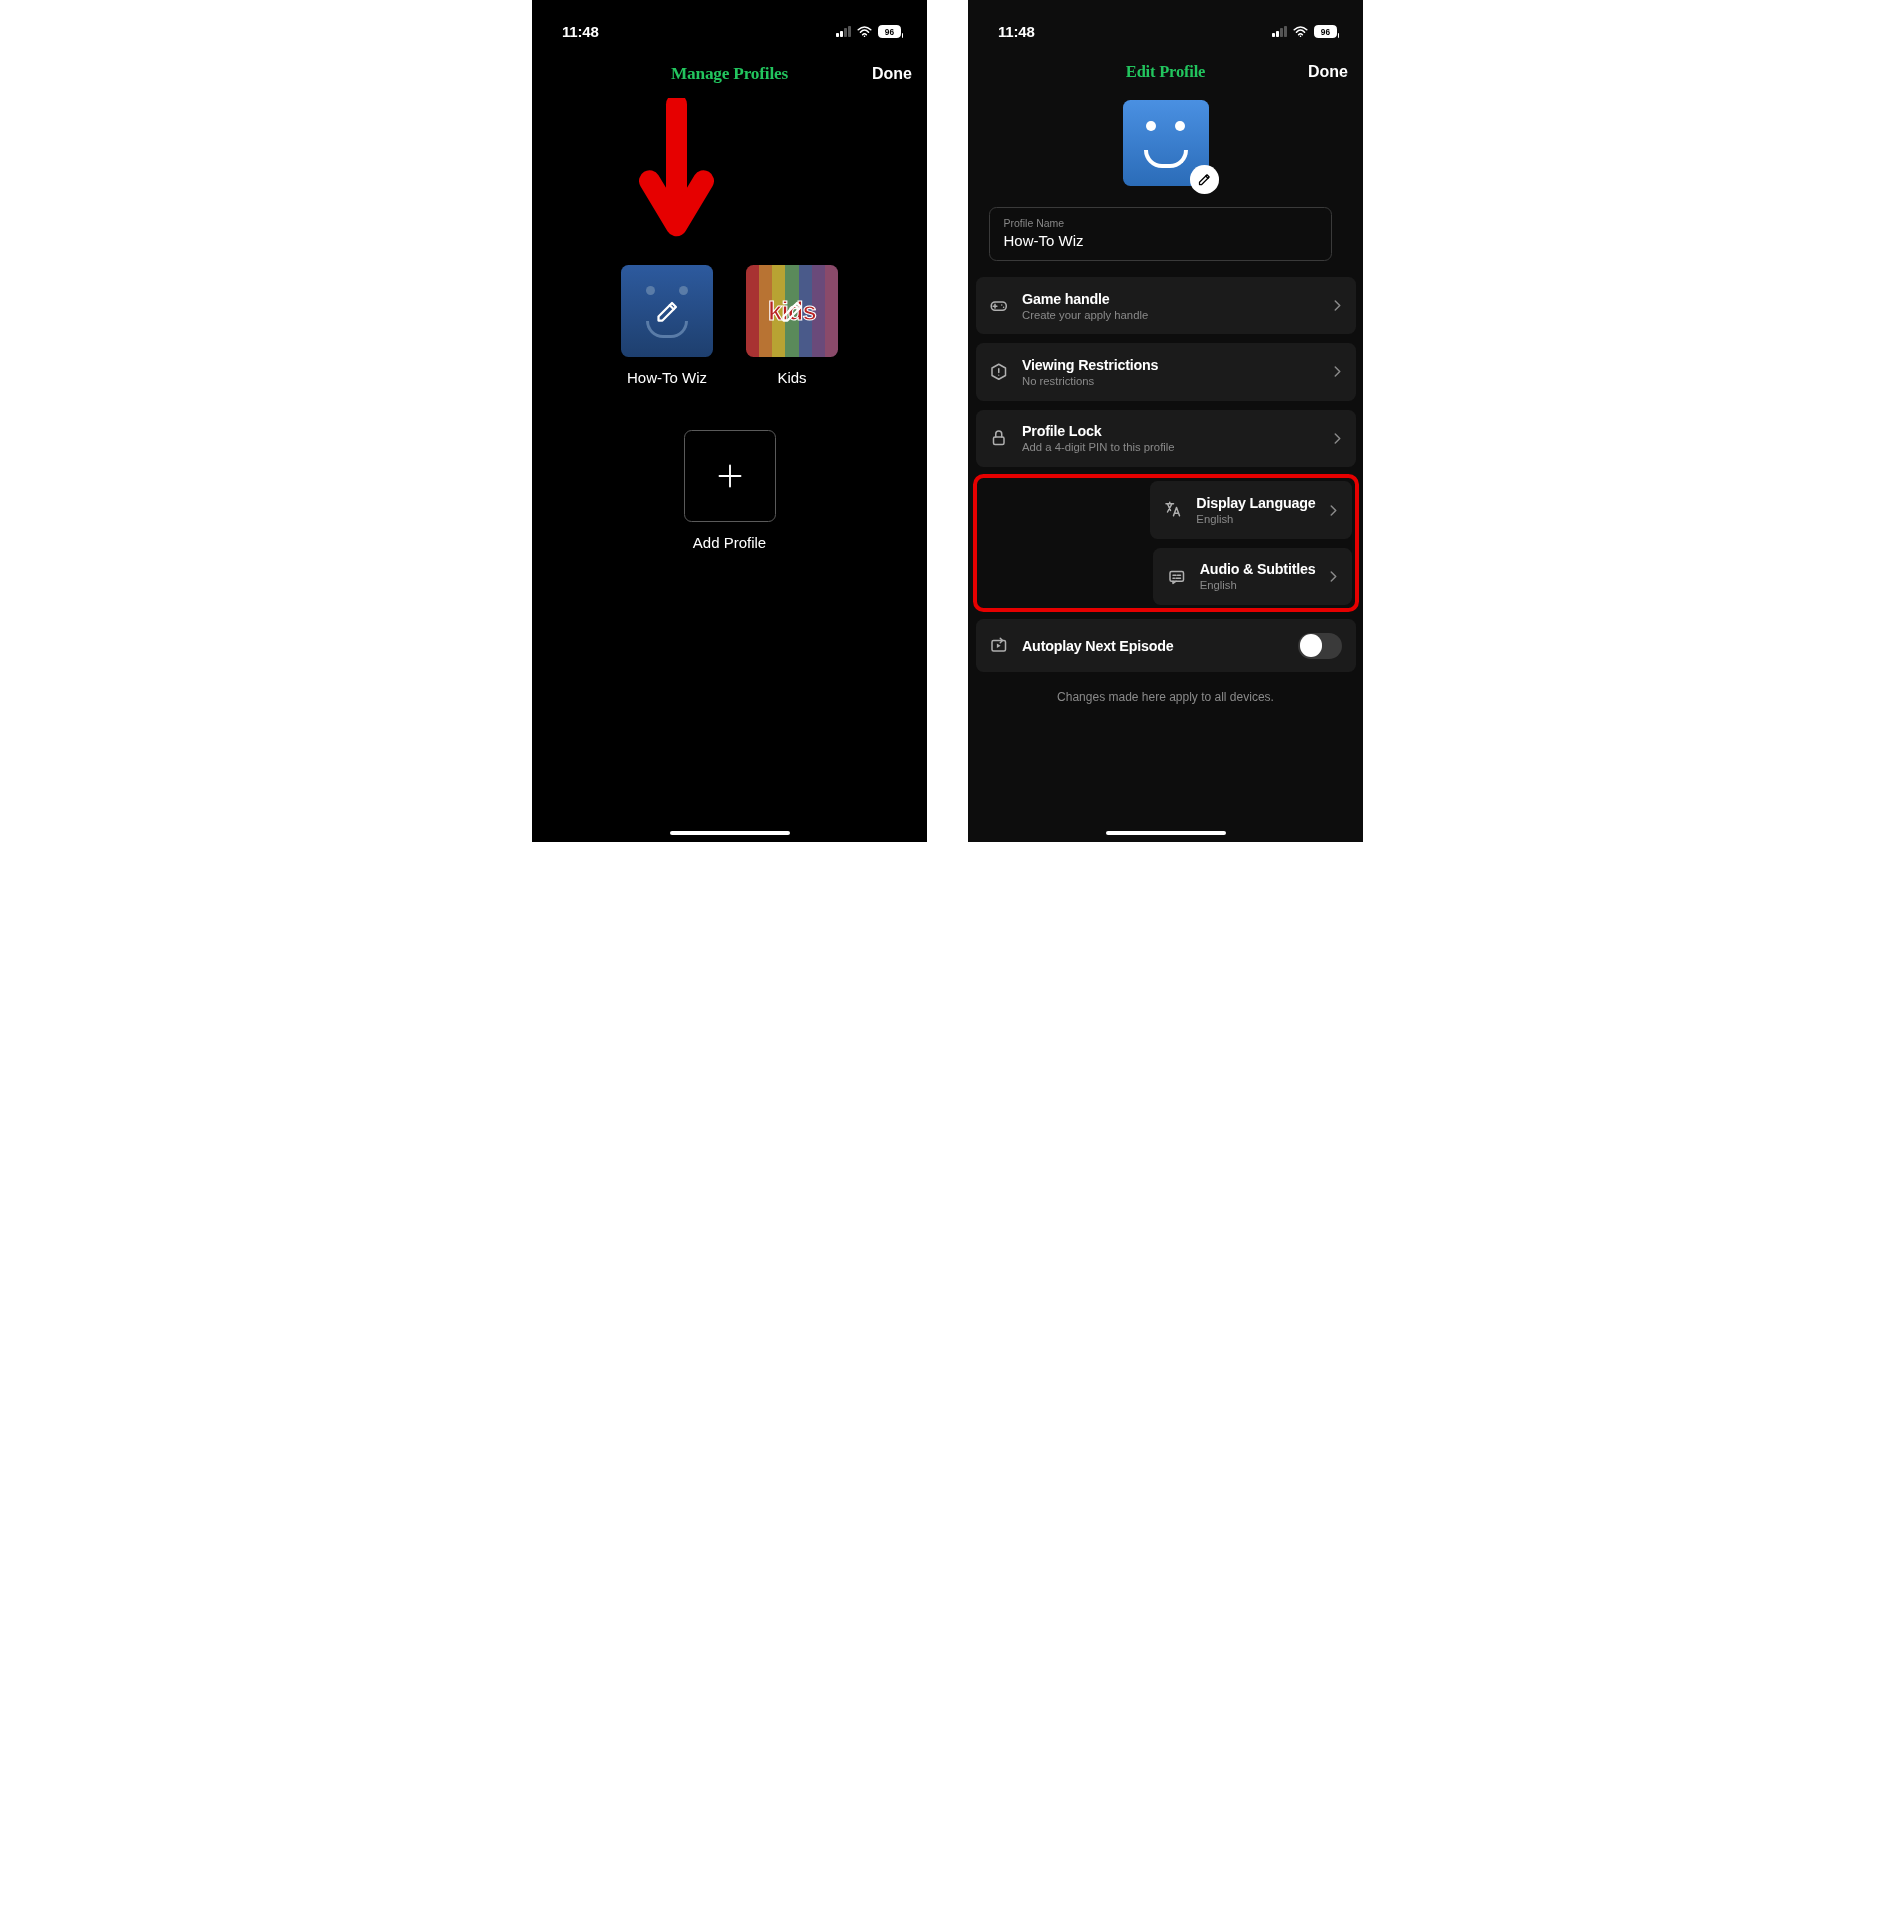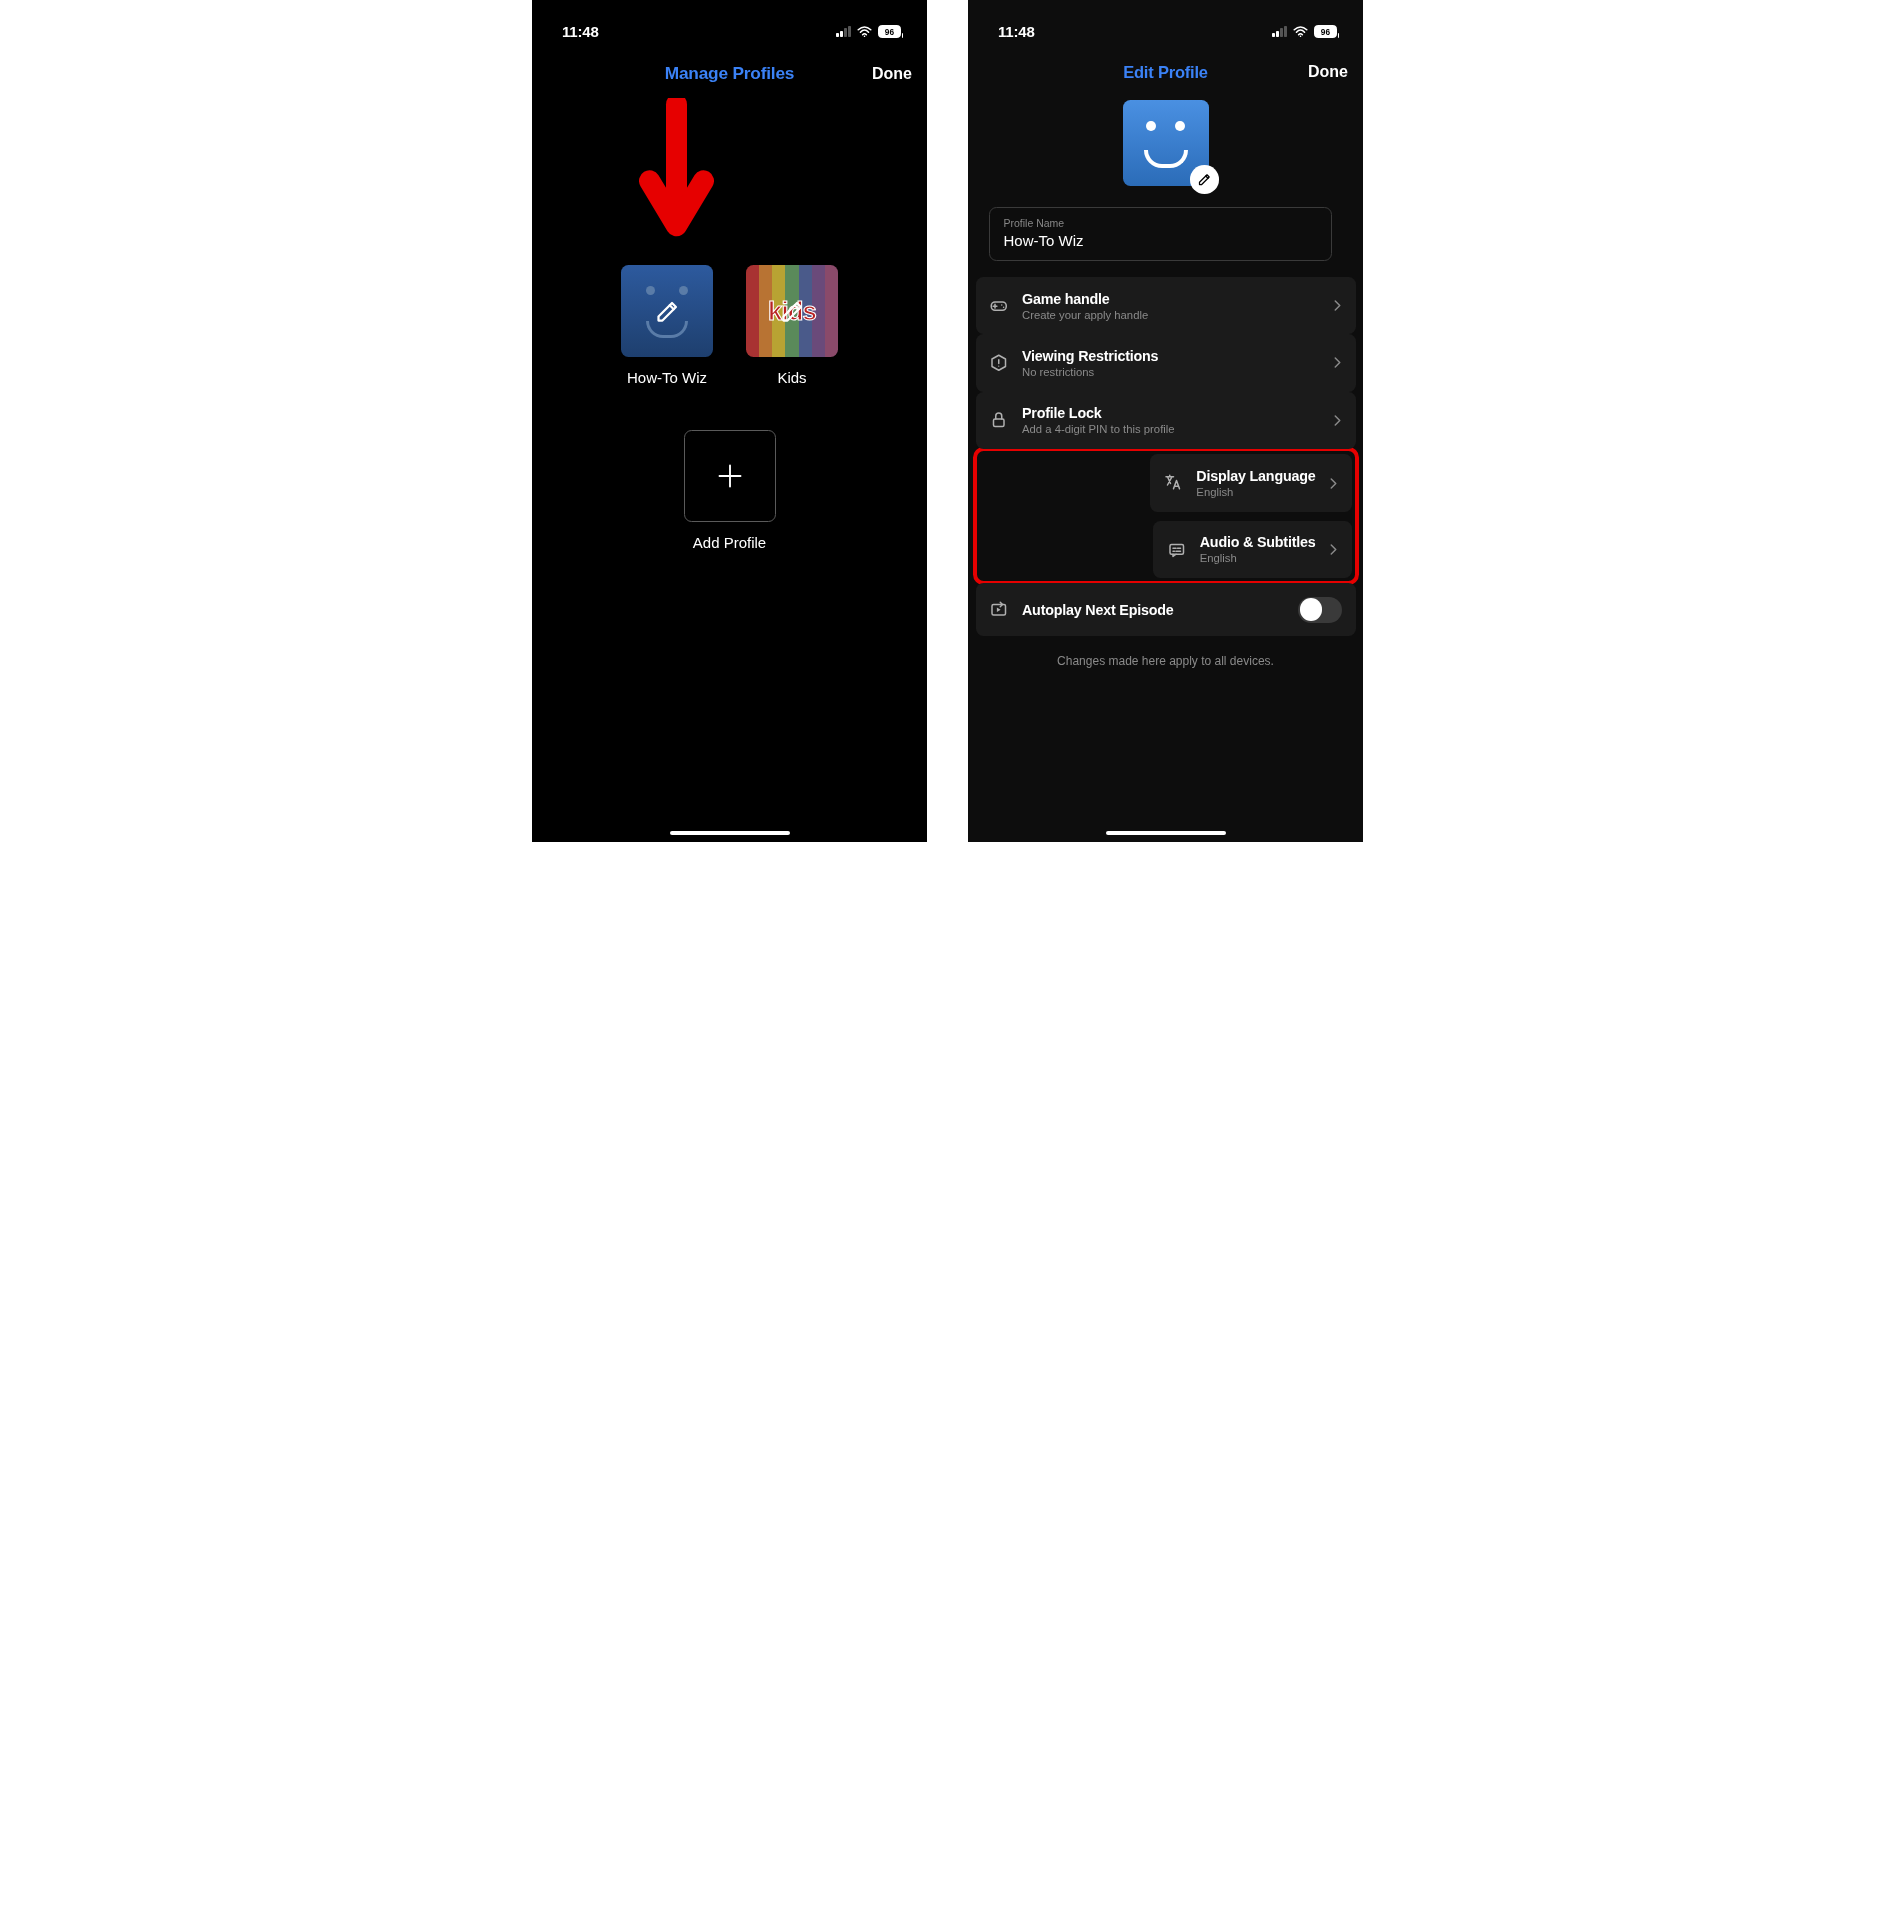--- a/index.html
+++ b/index.html
@@ -14,21 +14,21 @@
   .cell-bars { display: flex; align-items: flex-end; gap: 1.1px; }
   .cell-bars span { width: 3px; background: #fff; border-radius: 0.8px; }
   .cell-bars span:nth-child(1){height:4.5px;} .cell-bars span:nth-child(2){height:6.8px;}
   .cell-bars span:nth-child(3){height:9px;background:#555;} .cell-bars span:nth-child(4){height:11.3px;background:#555;}
   .wifi { width:15px; height:11.3px; }
   .battery { display:flex; align-items:flex-end; }
   .battery-body { width:22.5px; height:12.8px; border:1.1px solid #fff; border-radius:3.8px; display:flex; align-items:center; justify-content:center; color:#000; font-size:8.3px; font-weight:700; background:#fff; }
   .battery-tip { width:1.5px; height:5.3px; background:#fff; border-radius:0 1.5px 1.5px 0; margin-left:0.8px;}
   
   .header { display:flex; justify-content:center; align-items:center; position:relative; height:53px; }
-  .header-title { color:#3b82f6; font-size:17.3px; font-weight:700; letter-spacing:-0.2px;}
+  .header-title { color:#22c55e; font-size:17.3px; font-weight:700; letter-spacing:-0.2px;font-family:Liberation Serif, serif;}
   .header-done { position:absolute; right:15px; color:#fff; font-size:16px; font-weight:600; }
   
   .arrow-annot { position:absolute; left:107px; top:98px; }
   
   .profiles { display:flex; justify-content:center; gap:33px; margin-top:165px; }
   .profile-item { display:flex; flex-direction:column; align-items:center; gap:12px; }
   .avatar-box { width:92px; height:92px; border-radius:7.5px; position:relative; display:flex; align-items:center; justify-content:center; }
   .avatar-box.howto { background: linear-gradient(180deg,#2d5a9e 0%, #1e3f6e 100%); }
   .avatar-box.kids { position:relative; overflow:hidden; }
   .rainbow { position:absolute; inset:0; display:flex; }
@@ -59,21 +59,21 @@
   .edit-avatar-wrap { display:flex; justify-content:center; margin-top:3px; position:relative; }
   .edit-avatar { width:86px; height:86px; border-radius:7.5px; background: linear-gradient(180deg,#4a90e2 0%, #2b6cb8 100%); position:relative; }
   .edit-avatar .face-eyes { top:21px; padding:0 13.5px; }
   .edit-avatar .face-eyes span { background:#fff; width:9.8px; height:9.8px; }
   .edit-avatar .face-smile { border-color:#fff; border-width:4.5px; width:44px; height:18px; bottom:18px; }
   .edit-pencil-disk { position:absolute; right:-10.5px; bottom:-7.5px; width:28.6px; height:28.6px; background:#fff; border-radius:50%; display:flex; align-items:center; justify-content:center; }
   .edit-pencil-disk svg { width:15px; height:15px; stroke:#000; }
   .name-field { margin:21px 31px 0 21px; border:0.8px solid #3a3a3a; border-radius:7.5px; padding:9px 13.5px 10.5px 13.5px; }
   .name-field-label { color:#888; font-size:10.5px; margin-bottom:3px; }
   .name-field-value { color:#fff; font-size:15px; font-weight:500; background:transparent; border:none; width:100%; outline:none; }
-  .settings-list { margin:16.5px 7.5px 0 7.5px; display:flex; flex-direction:column; gap:0; }
+  .settings-list { margin:16.5px 7.5px 0 7.5px; display:flex; flex-direction:column; gap:9px; }
   .setting-row { background:#1b1b1b; border-radius:7.5px; display:flex; align-items:center; padding:13.5px 13.5px; gap:13.5px; position:relative; }
   .setting-icon { width:19.5px; height:19.5px; flex-shrink:0; display:flex; align-items:center; justify-content:center; }
   .setting-text { flex:1; display:flex; flex-direction:column; gap:2.3px; }
   .setting-title { color:#fff; font-size:14.3px; font-weight:600; letter-spacing:-0.2px; }
   .setting-sub { color:#8a8a8a; font-size:11.3px; }
   .chevron { color:#8a8a8a; }
   .toggle { width:44px; height:25.6px; background:#3a3a3a; border-radius:15px; position:relative; }
   .toggle-knob { width:22.5px; height:22.5px; background:#fff; border-radius:50%; position:absolute; top:1.5px; left:1.5px; }
   .highlight-group { border:4.5px solid #e60000; border-radius:10.5px; padding:3px; margin: -1.5px -3px; display:flex; flex-direction:column; gap:9px;align-items:flex-end; }
   .footnote { text-align:center; color:#8a8a8a; font-size:12px; margin-top:18px; }

